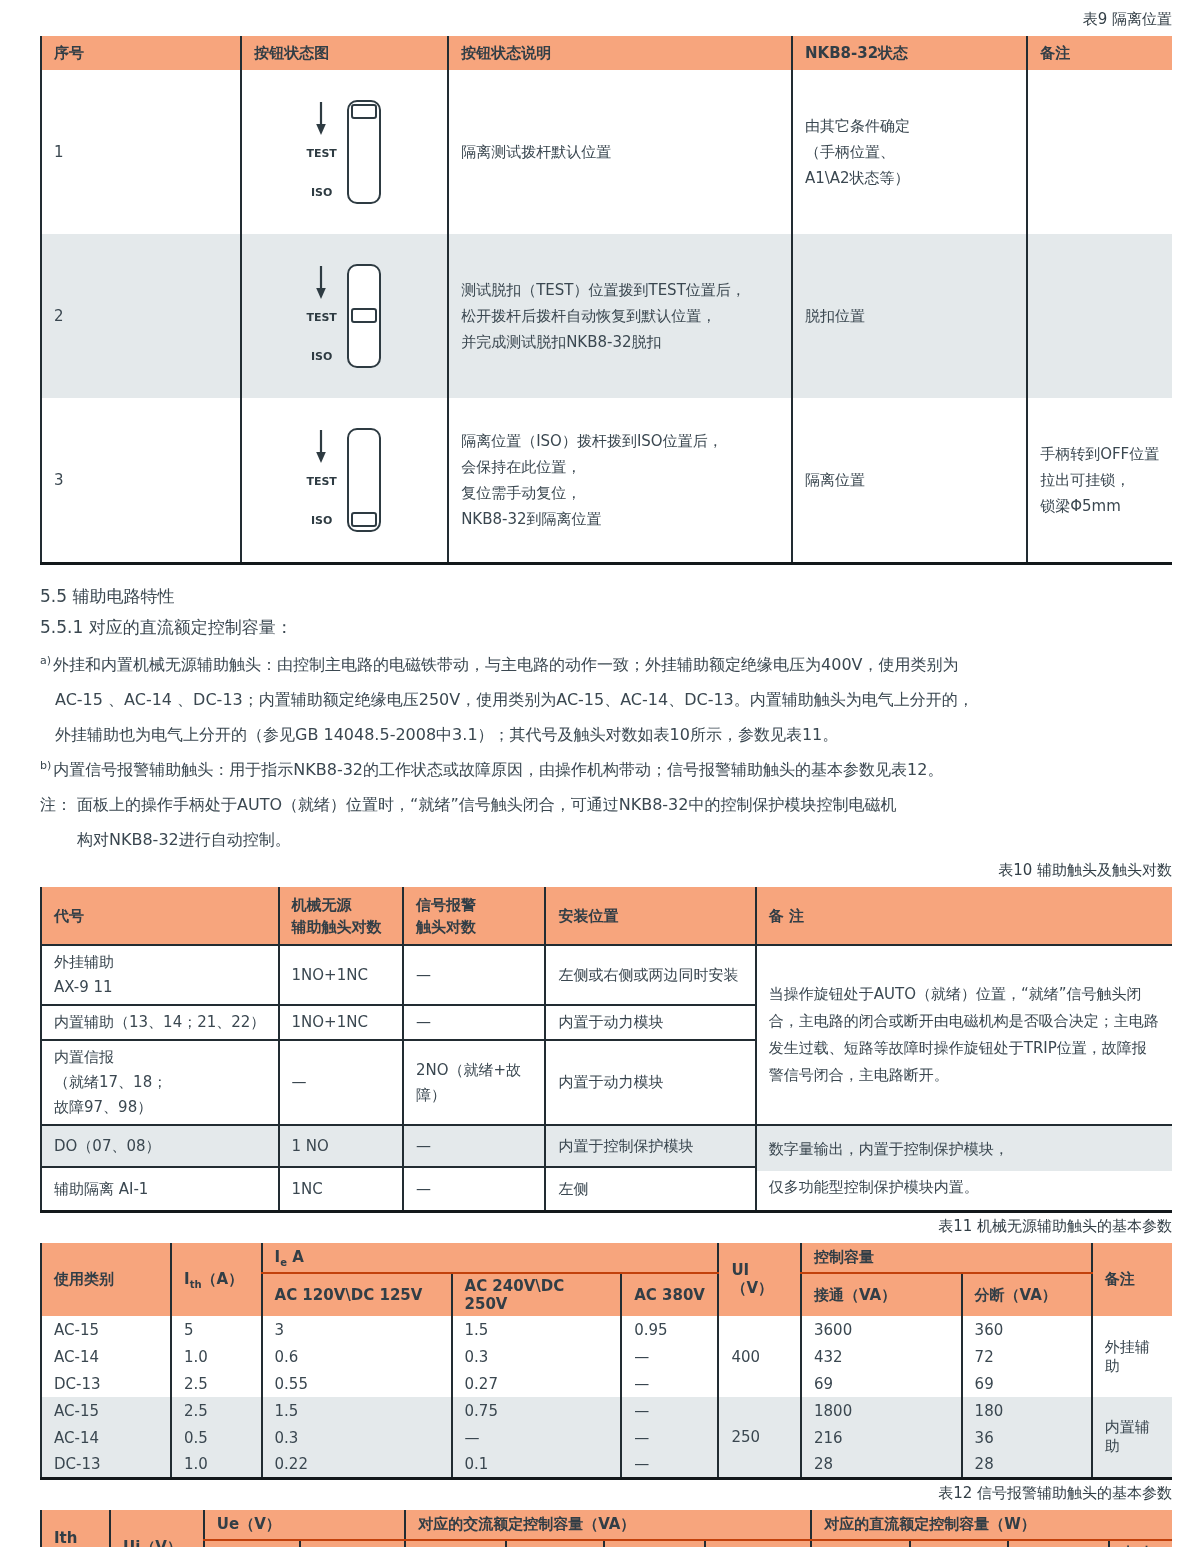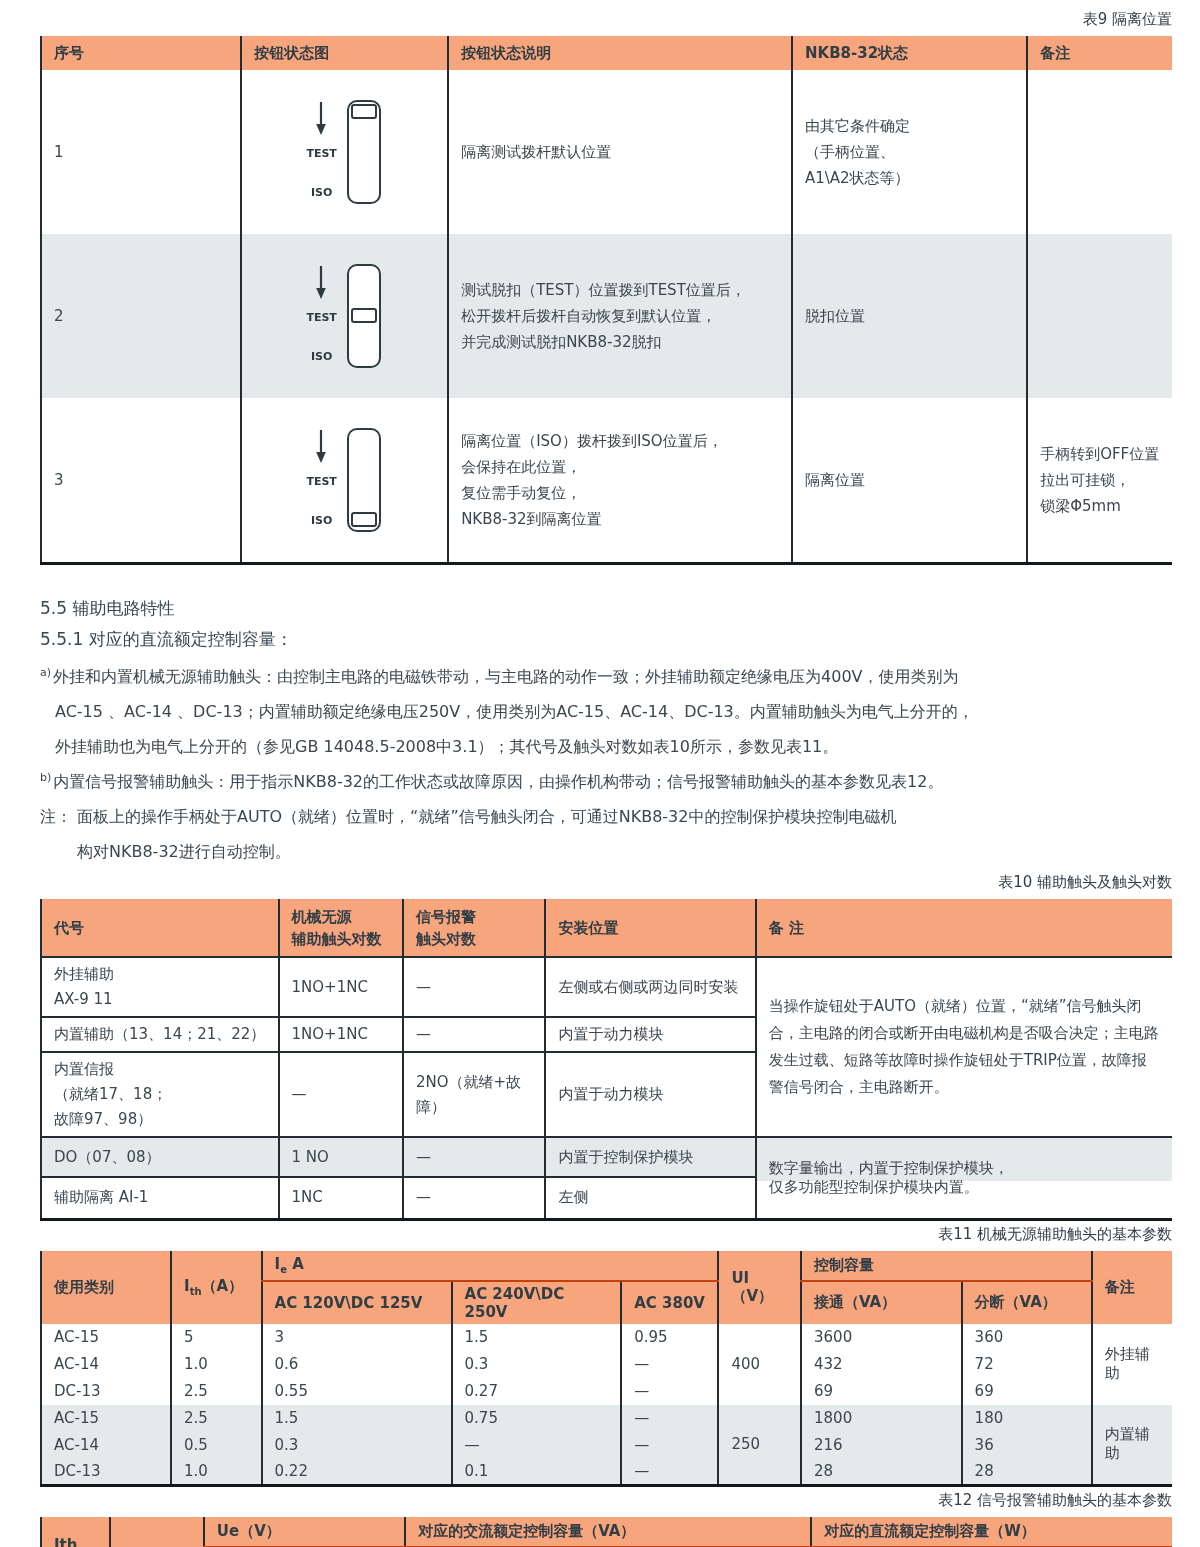--- a/index.html
+++ b/index.html
@@ -63,21 +63,21 @@
   }
   .sd-handle{
     position:absolute;left:2px;right:2px;height:15px;
     border:2px solid var(--diagram);border-radius:3px;background:#fff;
   }
   .pos-top{top:2px;}
   .pos-mid{top:42px;}
   .pos-bot{bottom:3px;}
 
   
-  .sec{margin:32px 0 4px 0;}
+  .sec{margin:20px 0 4px 0;}
   .sec-h{font-size:17px;margin:10px 0 4px 0;}
   .sec-h2{font-size:17px;margin:8px 0 8px 0;}
   p.item{
     font-size:16px;line-height:35px;margin:0;
     padding-left:15px;text-indent:-15px;white-space:pre-line;
   }
   p.note{
     font-size:16px;line-height:35px;margin:0;
     padding-left:37px;text-indent:-37px;white-space:pre-line;
   }
@@ -88,21 +88,21 @@
   .t10 thead th{height:58px;line-height:22px;}
   .t10 tbody td{border-top:2px solid var(--line);line-height:25px;}
   .t10 .r1 td{height:60px;}
   .t10 .r2 td{height:27px;}
   .t10 .r3 td{height:76px;}
   .t10 .r4 td{height:40px;}
   .t10 .r5 td{height:42px;}
   .t10 td.remark-merged{line-height:27px;}
   .t10 td.remark-half{
     background:linear-gradient(to bottom,var(--gray) 0 54%,#ffffff 54% 100%);
-    line-height:19px;
+    line-height:38px;
   }
 
   
   .t11 thead th,.t12 thead th{padding-top:3px;padding-bottom:3px;}
   .t11 thead tr.hr1 th{height:30px;}
   .t11 thead tr.hr2 th{height:24px;}
   .t11 tbody td{height:27px;padding-top:1px;padding-bottom:1px;}
   th.grp{border-bottom:2px solid #c2410c;}
   .t12 thead tr.hr1 th{height:30px;}
   .t12 thead tr.hr2 th{height:27px;}

